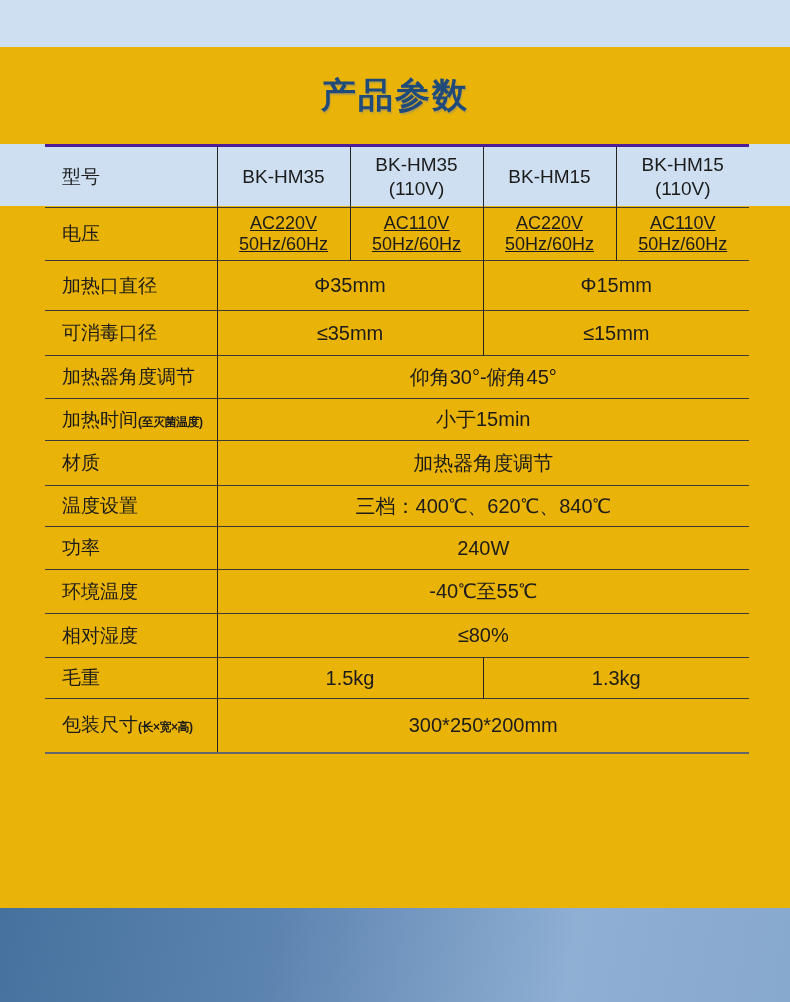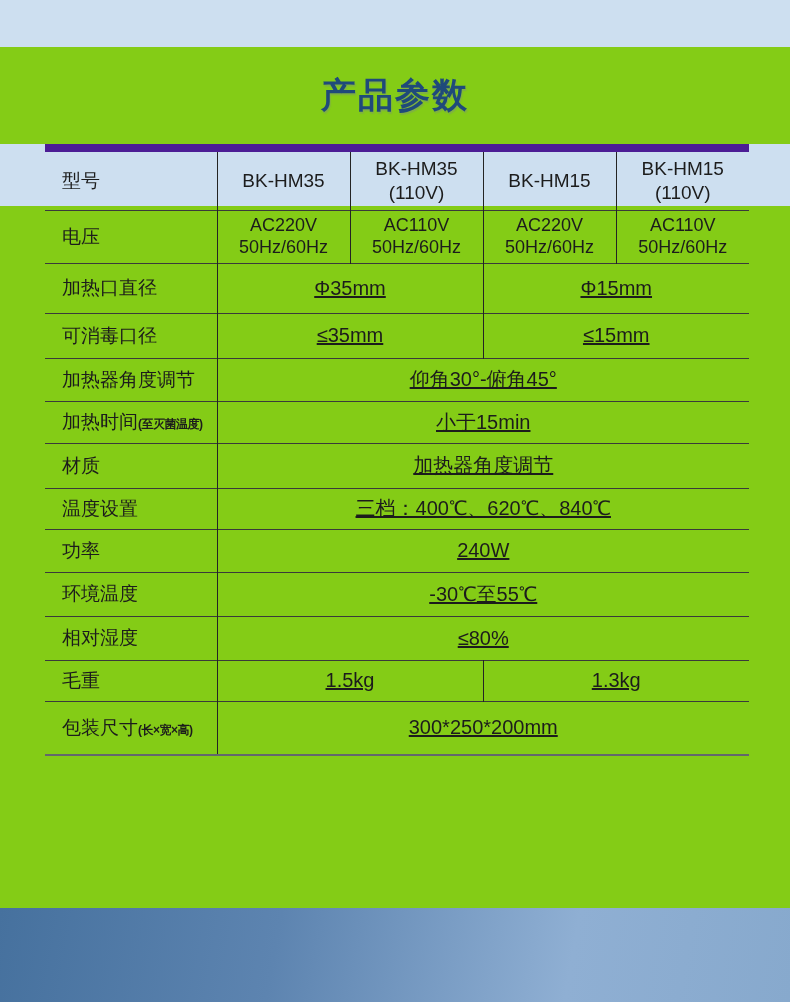--- a/index.html
+++ b/index.html
@@ -5,21 +5,21 @@
   html, body { margin: 0; padding: 0; }
   body {
     width: 790px; height: 1002px;
     font-family: "Liberation Sans", sans-serif;
     color: #1c1c1c;
     background: #e4e7ea;
   }
   .page {
     position: relative;
     width: 790px; height: 1002px;
-    background: #84cc16;
+    background: #eab308;
     overflow: hidden;
   }
   .band-top {
     position: absolute; top: 0; left: 0;
     width: 790px; height: 47px;
     background: #cddff0;
   }
   .title-area {
     position: absolute; top: 47px; left: 0;
     width: 790px; height: 97px;
@@ -35,42 +35,42 @@
   .header-band {
     position: absolute; top: 144px; left: 0;
     width: 790px; height: 62px;
     background: #cddff0;
   }
   table.spec {
     position: absolute; top: 144px; left: 45px;
     width: 704px;
     border-collapse: collapse;
     table-layout: fixed;
-    border-top: 8px solid #4c1d95;
+    border-top: 3px solid #4c1d95;
     border-bottom: 2px solid #63676b;
   }
   table.spec tr { border-bottom: 1px solid #3a3a3a; }
   table.spec tr:last-child { border-bottom: none; }
   table.spec th, table.spec td {
     padding: 0;
     white-space: pre-line;
     vertical-align: middle;
     font-weight: normal;
   }
   td.v, th.v { border-left: 1px solid #242424; text-align: center; }
   .lbl {
     text-align: left;
     padding-left: 17px !important;
     font-weight: bold;
     font-size: 19px;
   }
   .lbl .note { font-size: 12px; font-weight: bold; letter-spacing: -0.5px; }
   .mdl { font-weight: bold; font-size: 19px; line-height: 1.25; }
-  .val { font-size: 20px; text-decoration: underline; }
-  .val2 { font-size: 18px; line-height: 1.18; }
+  .val { font-size: 20px; }
+  .val2 { font-size: 18px; line-height: 1.18; text-decoration: underline; }
   .band-bottom {
     position: absolute; top: 908px; left: 0;
     width: 790px; height: 94px;
     background: linear-gradient(100deg, #46719e 0%, #5d84b0 35%, #8fafd3 72%, #87a9cd 100%);
   }
 </style>
 </head>
 <body>
 
 <div class="page">
@@ -148,21 +148,21 @@
     </tr>
 
 
     <tr style="height:43px">
       <td class="lbl">功率</td>
       <td class="v val" colspan="4">240W</td>
     </tr>
 
     <tr style="height:44px">
       <td class="lbl">环境温度</td>
-      <td class="v val" colspan="4">-30℃至55℃</td>
+      <td class="v val" colspan="4">-40℃至55℃</td>
     </tr>
 
     <tr style="height:44px">
       <td class="lbl">相对湿度</td>
       <td class="v val" colspan="4">≤80%</td>
     </tr>
 
 
     <tr style="height:41px">
       <td class="lbl">毛重</td>

